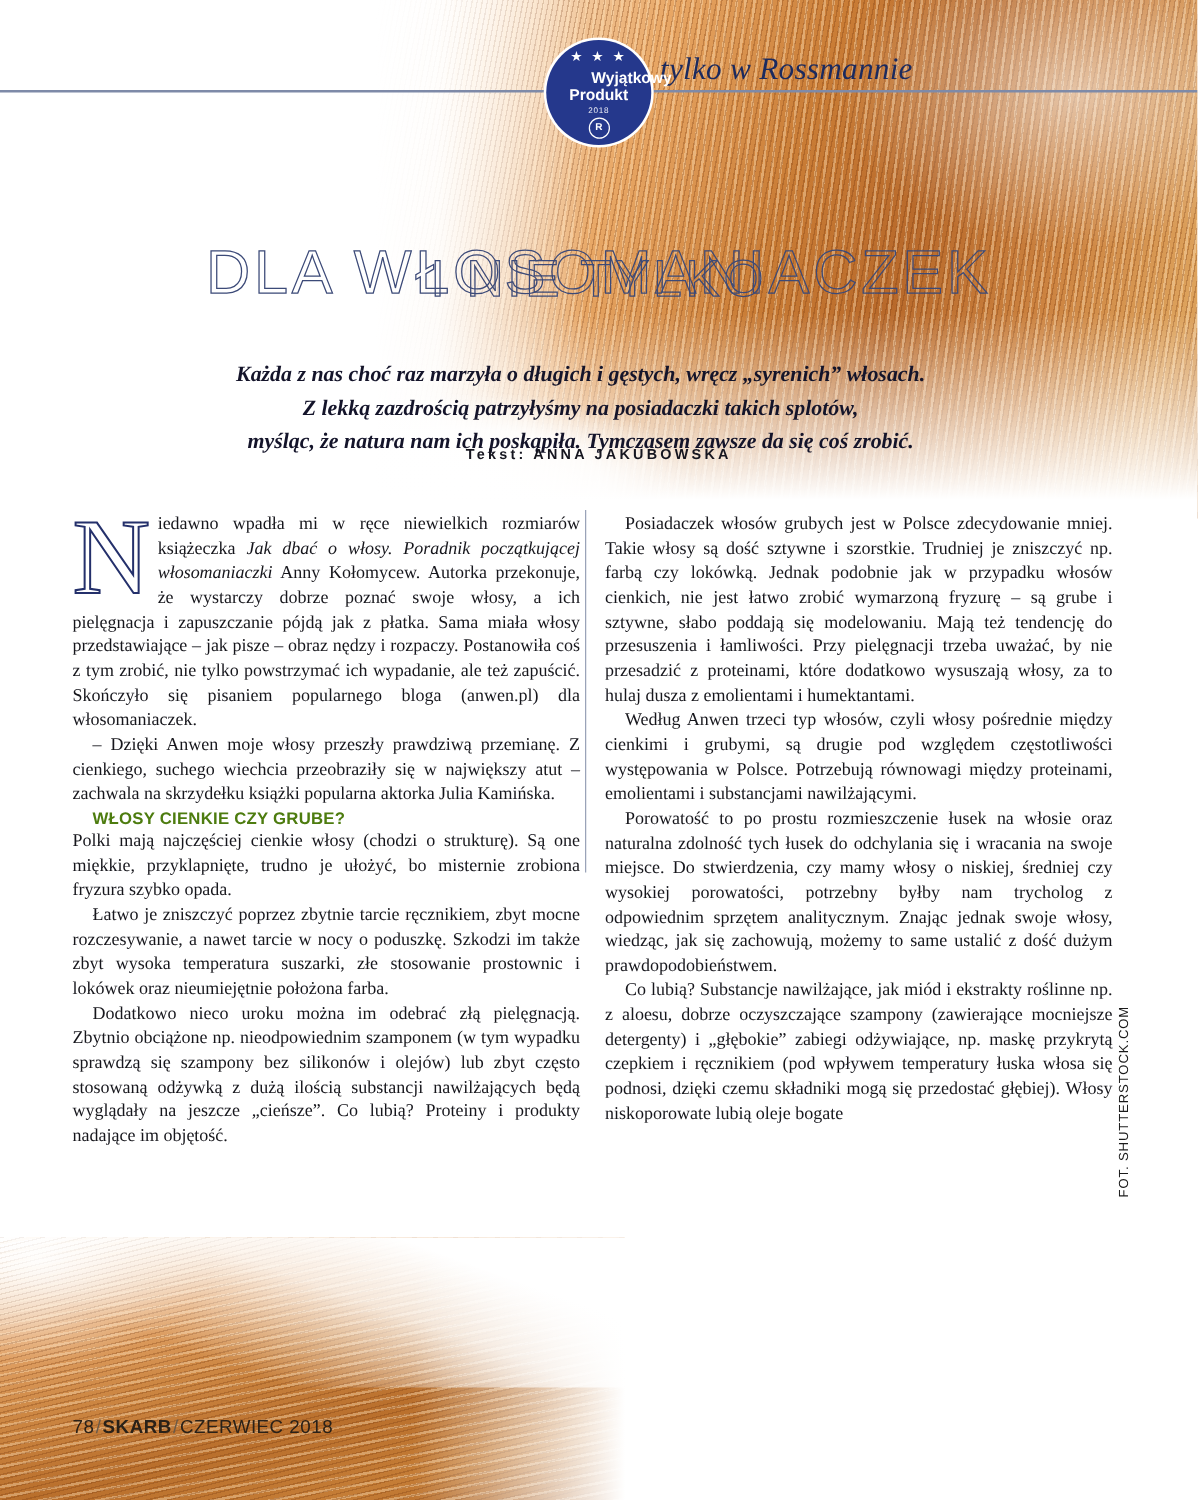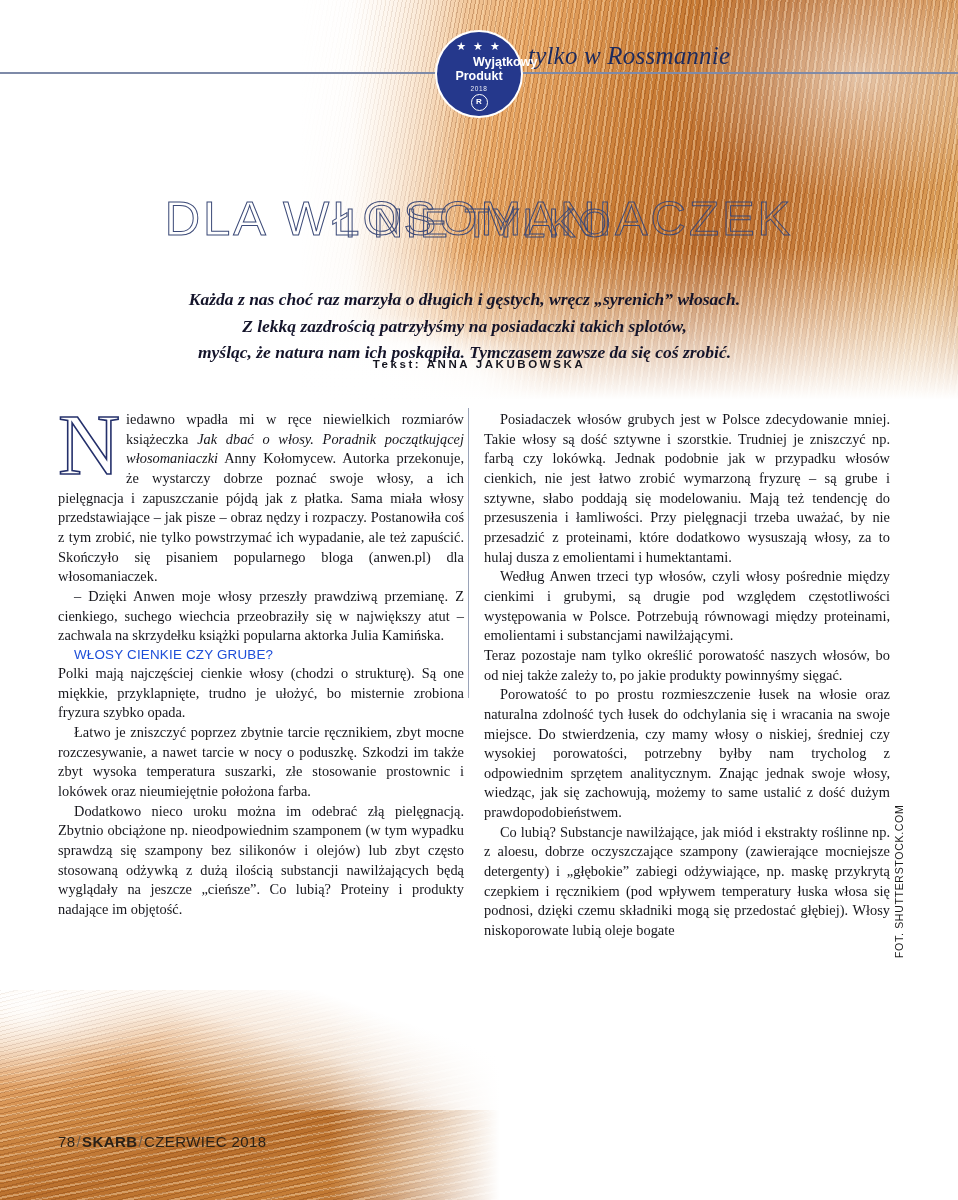--- a/index.html
+++ b/index.html
@@ -131,22 +131,22 @@
 
   .dropcap{
     float:left;
     font-family:"Liberation Serif",serif;
     font-size:86px;line-height:.78;
     color:transparent;-webkit-text-stroke:1.6px #24306b;
     margin:2px 6px 0 0;
   }
 
   .sechead{
-    font-family:"Liberation Sans",sans-serif;font-weight:normal;
-    font-size:13.4px;letter-spacing:.2px;color:#1d4ed8;
+    font-family:"Liberation Sans",sans-serif;font-weight:bold;
+    font-size:13.4px;letter-spacing:.2px;color:#4d7c0f;
     margin:17px 0 2px 0;text-indent:0;text-align:left;
   }
 
   
   .folio{
     position:absolute;left:58px;top:1133px;
     font-family:"Liberation Sans",sans-serif;font-size:15px;
     color:#2a2118;letter-spacing:.4px;white-space:nowrap;z-index:6;
   }
   .folio b{font-weight:bold;}
@@ -204,21 +204,20 @@
     <p>– Dzięki Anwen moje włosy przeszły prawdziwą przemianę. Z cienkiego, suchego wiechcia przeobraziły się w największy atut – zachwala na skrzydełku książki popularna aktorka Julia Kamińska.</p>
     <p class="sechead">WŁOSY CIENKIE CZY GRUBE?</p>
     <p class="noindent">Polki mają najczęściej cienkie włosy (chodzi o strukturę). Są one miękkie, przyklapnięte, trudno je ułożyć, bo misternie zrobiona fryzura szybko opada.</p>
     <p>Łatwo je zniszczyć poprzez zbytnie tarcie ręcznikiem, zbyt mocne rozczesywanie, a nawet tarcie w nocy o poduszkę. Szkodzi im także zbyt wysoka temperatura suszarki, złe stosowanie prostownic i lokówek oraz nieumiejętnie położona farba.</p>
     <p>Dodatkowo nieco uroku można im odebrać złą pielęgnacją. Zbytnio obciążone np. nieodpowiednim szamponem (w tym wypadku sprawdzą się szampony bez silikonów i olejów) lub zbyt często stosowaną odżywką z dużą ilością substancji nawilżających będą wyglądały na jeszcze „cieńsze”. Co lubią? Proteiny i produkty nadające im objętość.</p>
   </div>
 
   <div class="col col-right">
     <p>Posiadaczek włosów grubych jest w Polsce zdecydowanie mniej. Takie włosy są dość sztywne i szorstkie. Trudniej je zniszczyć np. farbą czy lokówką. Jednak podobnie jak w przypadku włosów cienkich, nie jest łatwo zrobić wymarzoną fryzurę – są grube i sztywne, słabo poddają się modelowaniu. Mają też tendencję do przesuszenia i łamliwości. Przy pielęgnacji trzeba uważać, by nie przesadzić z proteinami, które dodatkowo wysuszają włosy, za to hulaj dusza z emolientami i humektantami.</p>
     <p>Według Anwen trzeci typ włosów, czyli włosy pośrednie między cienkimi i grubymi, są drugie pod względem częstotliwości występowania w Polsce. Potrzebują równowagi między proteinami, emolientami i substancjami nawilżającymi.</p>
-    <p class="noindent">Teraz pozostaje nam tylko określić porowatość naszych włosów, bo od niej także zależy to, po jakie produkty powinnyśmy sięgać.</p>
     <p>Porowatość to po prostu rozmieszczenie łusek na włosie oraz naturalna zdolność tych łusek do odchylania się i wracania na swoje miejsce. Do stwierdzenia, czy mamy włosy o niskiej, średniej czy wysokiej porowatości, potrzebny byłby nam trycholog z odpowiednim sprzętem analitycznym. Znając jednak swoje włosy, wiedząc, jak się zachowują, możemy to same ustalić z dość dużym prawdopodobieństwem.</p>
     <p>Co lubią? Substancje nawilżające, jak miód i ekstrakty roślinne np. z aloesu, dobrze oczyszczające szampony (zawierające mocniejsze detergenty) i „głębokie” zabiegi odżywiające, np. maskę przykrytą czepkiem i ręcznikiem (pod wpływem temperatury łuska włosa się podnosi, dzięki czemu składniki mogą się przedostać głębiej). Włosy niskoporowate lubią oleje bogate</p>
   </div>
 
   <div class="folio"><span>78</span><span class="sep">/</span><b>SKARB</b><span class="sep">/</span><span>CZERWIEC 2018</span></div>
 
   <div class="credit-wrap">
     <div class="credit">FOT. SHUTTERSTOCK.COM</div>
   </div>
 

